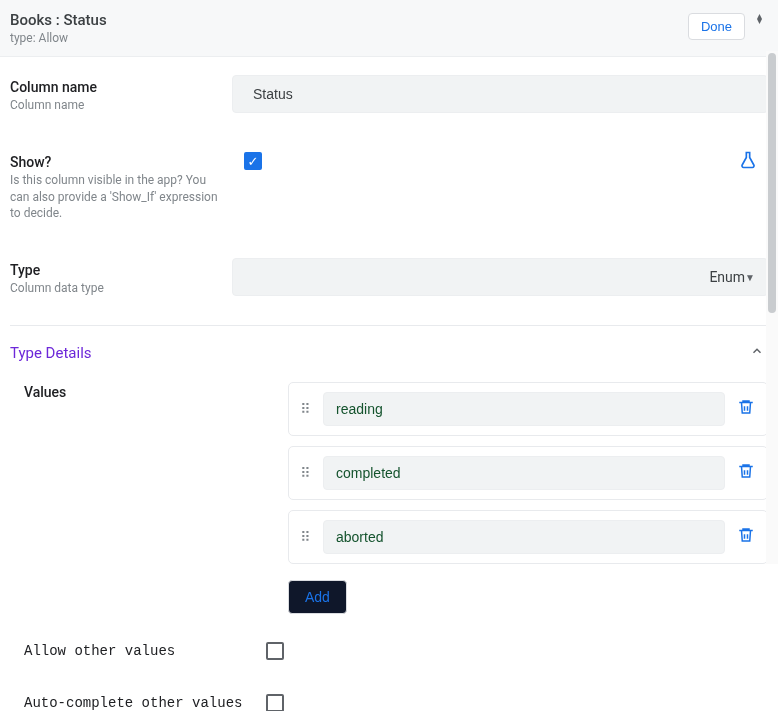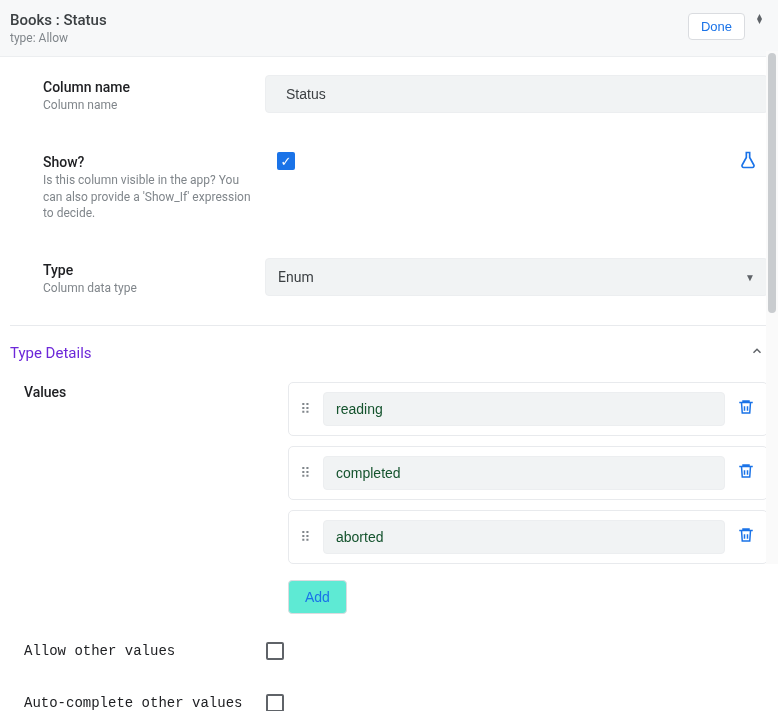--- a/index.html
+++ b/index.html
@@ -64,21 +64,20 @@
   }
   .body {
     padding: 0 10px 0 10px;
     height: 660px;
     overflow-y: auto;
   }
   .field-row {
     display: flex;
     align-items: flex-start;
     padding: 18px 0 18px 0;
-    margin-left: 33px;
   }
   .field-label-col {
     width: 222px;
     padding-right: 12px;
     padding-top: 4px;
   }
   .field-label {
     font-size: 14px;
     font-weight: 500;
     color: #202124;
@@ -133,21 +132,21 @@
   .select-box {
     flex: 1;
     background: #f1f3f4;
     border: 1px solid #eceef0;
     border-radius: 4px;
     padding: 10px 12px;
     font-size: 14px;
     color: #3c4043;
     display: flex;
     align-items: center;
-    justify-content: space-between;
+    justify-content: flex-end;
     cursor: pointer;
   }
   .caret-down {
     color: #5f6368;
     font-size: 10px;
   }
   .divider {
     border-top: 1px solid #e8eaed;
     margin: 10px 0 0 0;
   }
@@ -214,21 +213,21 @@
     font-size: 14px;
     color: #14532d;
   }
   .trash-btn {
     color: #1a73e8;
     cursor: pointer;
     padding: 2px;
   }
   .add-btn {
     border: 1px solid #dadce0;
-    background: #5eead4;
+    background: #0f172a;
     color: #1a73e8;
     font-size: 14px;
     padding: 8px 16px;
     border-radius: 4px;
     cursor: pointer;
     align-self: flex-start;
     margin-top: 6px;
   }
   .sub-field-row {
     display: flex;

